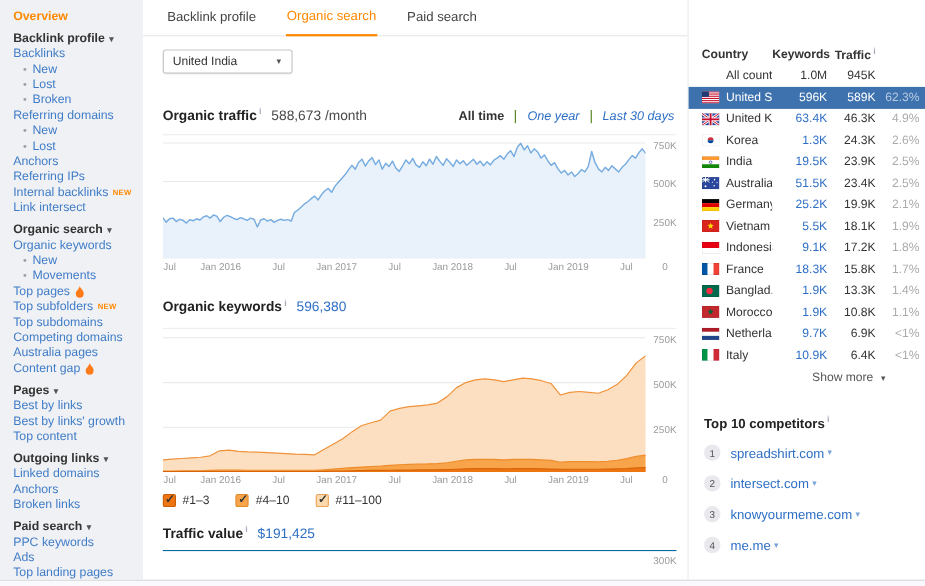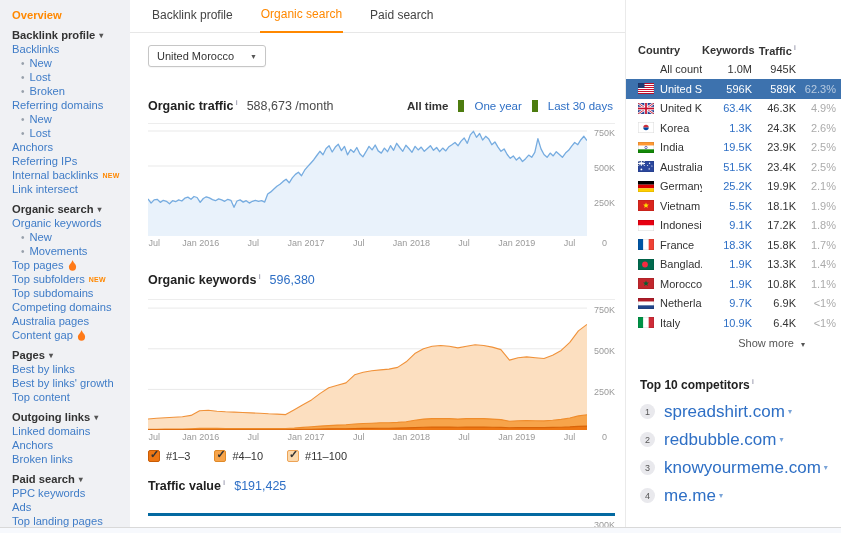--- a/index.html
+++ b/index.html
@@ -31,33 +31,33 @@
   .sec-head { display:flex; align-items:baseline; font-size:12.5px; }
   .sec-head.first { margin-top:20px; }
   .sec-title { font-weight:bold; color:#222; }
   .info { color:#aab; font-size:8px; margin-left:2px; vertical-align:super; }
   .sec-value { margin-left:9px; color:#4a4a4a; font-size:12.5px; }
   .sec-value.blue { color:#2e6fc5; }
   .suffix { color:#4a4a4a; }
   .ranges { margin-left:auto; display:flex; align-items:center; font-size:11.5px; }
   .range { padding:0 10px; color:#2e6fc5; cursor:pointer;margin-top:13px; }
   .range.active { color:#333; font-weight:bold; }
-  .range + .range { border-left:6px solid #4d7c0f; }
+  .range + .range { border-left:1px solid #4d7c0f;font-style:italic; }
   .range:last-child { padding-right:2px; }
   .chart-wrap { position:relative; border-top:1px solid #ededed; padding-right:28px; }
   .chart-wrap svg.plot { display:block; }
   .ytick { position:absolute; right:0; width:26px; text-align:right; font-size:9px; color:#9a9a9a; }
   .xlabels { position:relative; height:14px; font-size:9px; color:#9a9a9a; }
   .xl { position:absolute; top:2px; transform:translateX(-50%); white-space:nowrap; }
   .zero-lbl { position:absolute; right:-20px; top:2px; }
   .legend { display:flex; gap:24px; align-items:center; margin-top:6px; font-size:11px; color:#333; }
   .legend-item { display:flex; align-items:center; cursor:pointer; }
   .cb { width:12px; height:12px; border-radius:2px; margin-right:6px; position:relative; }
   .cb span { position:absolute; left:1px; top:-3px; font-size:11px; font-weight:bold; color:#343434; }
-  .chart-stub { position:relative; border-top:3px solid #0369a1; margin-top:20px; height:20px; padding-right:28px; }
+  .chart-stub { position:relative; border-top:1px solid #0369a1; margin-top:8px; height:20px; padding-right:28px; }
   
   .rightpanel { position:absolute; left:625px; top:0; width:216px; height:527px;
                 border-left:1px solid #eaeaea; padding-top:40px; font-size:11px; background:#fff; }
   .crow { display:flex; align-items:center; height:19.5px; padding:0 5px 0 12px; cursor:pointer; }
   .crow.chead { font-weight:bold; color:#333; cursor:default; }
   .c-name { flex:1; display:flex; align-items:center; overflow:hidden; white-space:nowrap; color:#333; }
   .c-name .noflag { margin-left:22px; }
   .flag { width:16px; height:11px; margin-right:6px; flex:0 0 auto; display:inline-flex; }
   .c-kw { width:50px; text-align:right; color:#2e6fc5; }
   .c-tf { width:44px; text-align:right; color:#333; }
@@ -66,21 +66,21 @@
   .crow.selected .c-name, .crow.selected .c-kw, .crow.selected .c-tf { color:#fff; }
   .crow.selected .c-sh { color:rgba(255,255,255,.62); }
   .crow.allrow .c-kw { color:#333; }
   .show-more { text-align:right; padding-right:36px; margin-top:4px; color:#555; cursor:pointer; }
   .show-more .sb-caret { color:#555; }
   .competitors { margin-top:28px; padding-left:14px; }
   .comp-title { font-size:12px; font-weight:bold; color:#222; }
   .comp-item { display:flex; align-items:center; margin-top:12px; height:16px; }
   .comp-rank { width:15px; height:15px; border-radius:50%; background:#e9e9ed; color:#555;
                font-size:9px; display:flex; align-items:center; justify-content:center; }
-  .comp-link { margin-left:9px; color:#2e6fc5; font-size:17px; cursor:pointer; }
+  .comp-link { margin-left:9px; color:#2e6fc5; font-size:12px; cursor:pointer; }
   .comp-caret { color:#7aa4d8; font-size:8px; margin-left:3px; }
   .bottom-edge { position:absolute; left:0; top:527px; width:841px; height:6px;
                  background:#f7f9fd; border-top:1px solid #d9d9d9; }
 </style>
 </head>
 <body>
 
 <div class="app">
 
   <aside class="sidebar" id="sidebar">
@@ -217,21 +217,21 @@
 
   <main class="main">
     <div class="tabbar" id="tabbar">
         <div class="tab">Backlink profile</div>
         <div class="tab active">Organic search</div>
         <div class="tab">Paid search</div>
       </div>
     <div class="content">
 
       <div class="dropdown">
-        <span>United Morocco</span>
+        <span>United India</span>
         <span class="dd-caret">▼</span>
       </div>
 
       <div class="sec-head first">
         <span class="sec-title"><span>Organic traffic</span><sup class="info">i</sup></span>
         <span class="sec-value"><span>588,673</span> <span class="suffix">/month</span></span>
         <span class="ranges" id="ranges">
             <span class="range active">All time</span>
             <span class="range">One year</span>
             <span class="range">Last 30 days</span>
@@ -570,21 +570,21 @@
     <div class="competitors">
       <div class="comp-title"><span>Top 10 competitors</span><sup class="info">i</sup></div>
       <div id="complist">
           <div class="comp-item">
             <span class="comp-rank">1</span>
             <span class="comp-link">spreadshirt.com</span>
             <span class="comp-caret">▾</span>
           </div>
           <div class="comp-item">
             <span class="comp-rank">2</span>
-            <span class="comp-link">redbubble.com</span>
+            <span class="comp-link">intersect.com</span>
             <span class="comp-caret">▾</span>
           </div>
           <div class="comp-item">
             <span class="comp-rank">3</span>
             <span class="comp-link">knowyourmeme.com</span>
             <span class="comp-caret">▾</span>
           </div>
           <div class="comp-item">
             <span class="comp-rank">4</span>
             <span class="comp-link">me.me</span>

